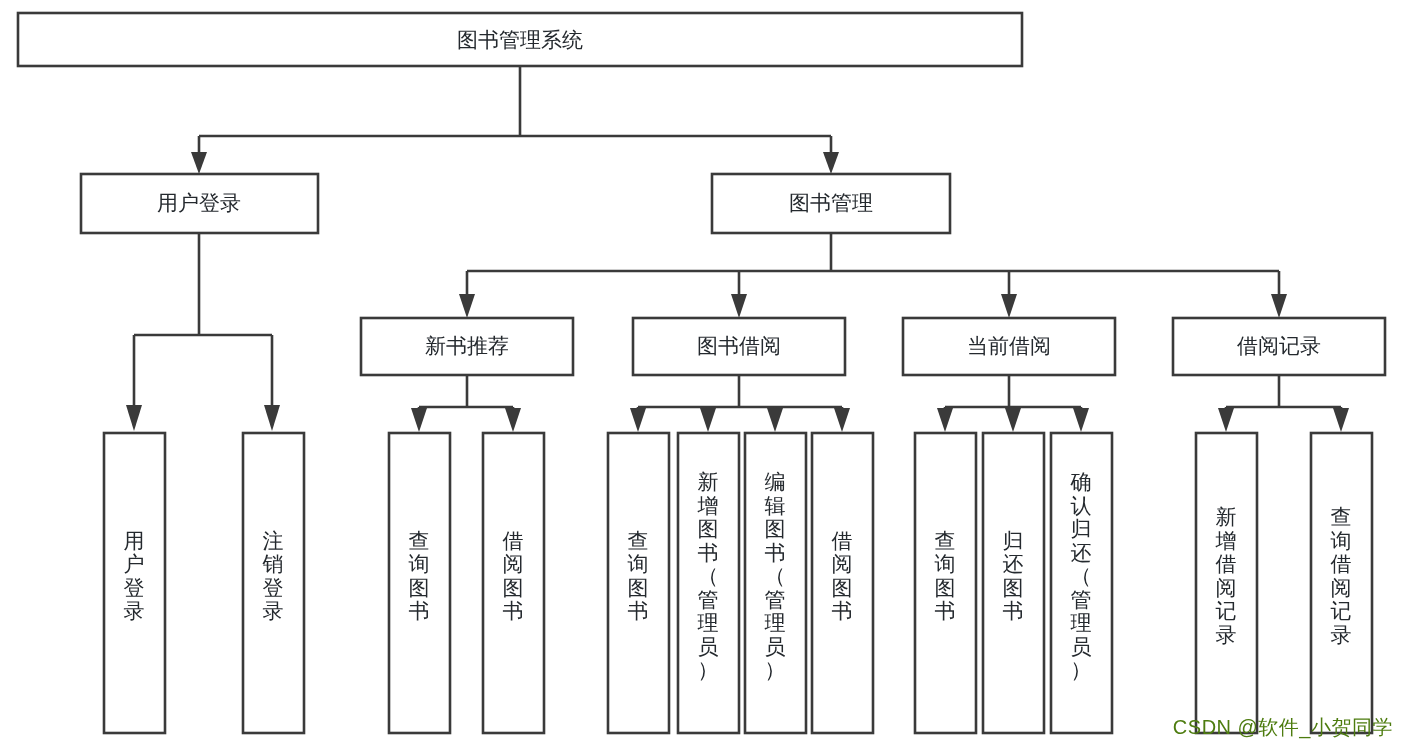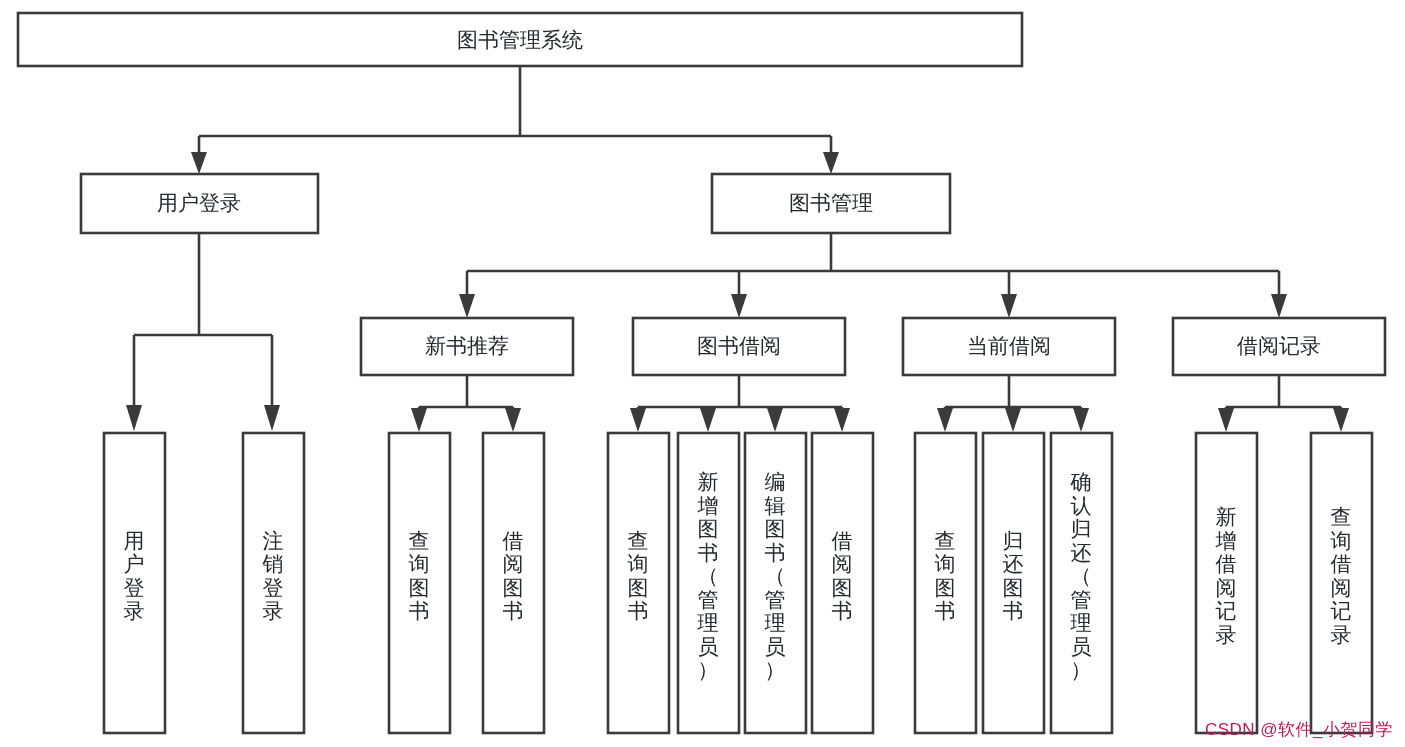--- a/index.html
+++ b/index.html
@@ -52,22 +52,22 @@
     fill: #24292e;
     font-family: "Liberation Sans", "DejaVu Sans", sans-serif;
     font-size: 21px;
     text-anchor: middle;
   }
   .watermark {
     position: absolute;
     right: 12px;
     bottom: 6px;
     font-family: "Liberation Sans", "DejaVu Sans", sans-serif;
-    font-size: 17px;
-    color: #be185d;
+    font-size: 20px;
+    color: #4d7c0f;
     letter-spacing: 0.5px;
     white-space: nowrap;
     user-select: none;
     margin-left: 7px;
   }
 </style>
 </head>
 <body>
 
 <div id="diagram-root">

